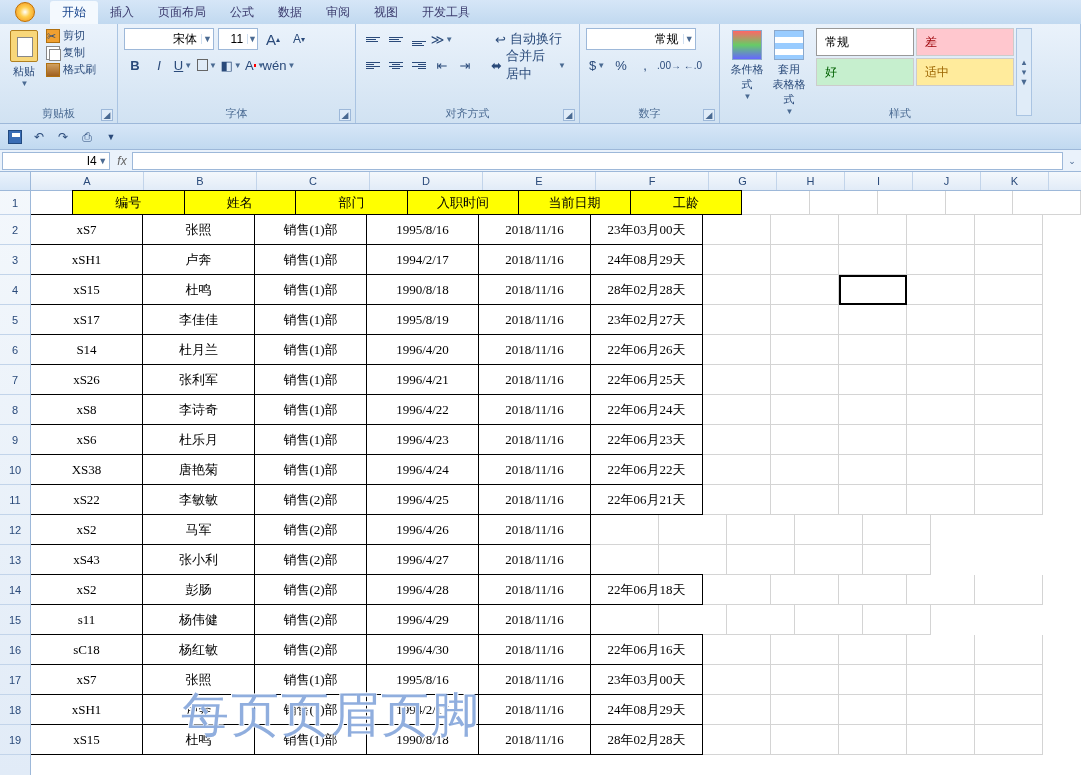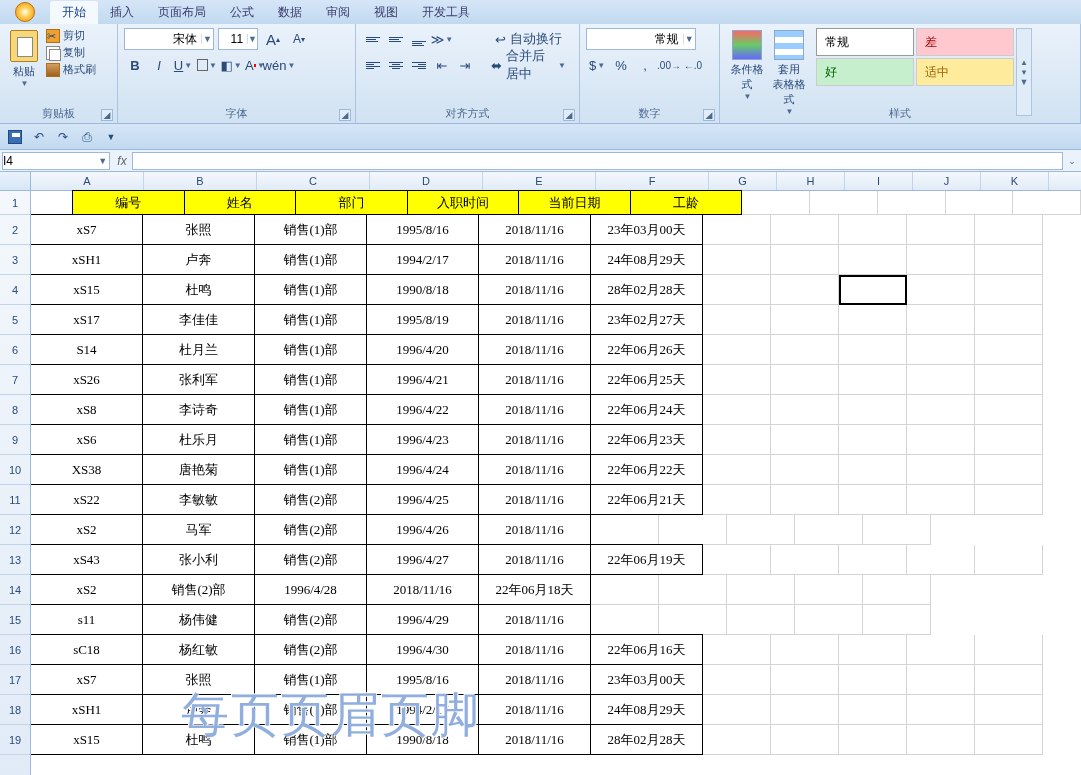--- a/index.html
+++ b/index.html
@@ -62,21 +62,21 @@
 
 
 .qat { display: flex; align-items: center; gap: 6px; background: linear-gradient(#d6e6f7,#c1d9f0); height: 26px; padding: 0 6px; border-bottom: 1px solid #9db8d9; font-size: 12px; }
 .qat-btn { width: 18px; height: 18px; display: flex; align-items: center; justify-content: center; cursor: pointer; color: #2a4a7a; }
 .disk { width: 14px; height: 14px; background: #3a6db5; border: 1px solid #224a80; position: relative; }
 .disk::after { content:""; position:absolute; top:2px; left:3px; width:8px; height:4px; background:#fff; }
 
 
 .formula-bar { display: flex; align-items: center; height: 22px; border-bottom: 1px solid #9db8d9; background: #eaf2fb; font-size: 12px; }
 .name-box { width: 108px; border: 1px solid #9db8d9; background: #fff; margin: 0 2px; height: 18px; display: flex; align-items: center; }
-.name-box input { border: none; outline: none; text-align: left; width: 100%; font-size: 12px; }
+.name-box input { border: none; outline: none; text-align: right; width: 100%; font-size: 12px; }
 .fx { width: 20px; text-align: center; color: #666; font-style: italic; cursor: pointer; }
 .formula-input { flex: 1; border: 1px solid #9db8d9; background: #fff; height: 18px; }
 .formula-input input { border:none; outline:none; width:100%; padding:0 4px; font-size:12px; }
 .formula-expand { width: 18px; text-align: center; color: #4a6a92; cursor: pointer; font-size: 9px; }
 
 
 .grid-wrap { position: relative; display: flex; height: calc(775px - 24px - 100px - 26px - 22px); }
 .rownums { display: flex; flex-direction: column; background: linear-gradient(#f4f8fc,#e1ebf7); border-right: 1px solid #9db8d9; }
 .corner { height: 19px; border-bottom: 1px solid #9db8d9; background: linear-gradient(#eaf2fb,#d6e6f7); }
 .rownum { height: 30px; border-bottom: 1px solid #c2d4ea; font-size: 11px; color: #2a4a7a; display: flex; align-items: center; justify-content: center; width: 30px; cursor: pointer; }
@@ -554,29 +554,29 @@
           <div class="cell empty cI"></div>
           <div class="cell empty cJ"></div>
           <div class="cell empty cK"></div>
         </div>
         <div class="row">
           <div class="cell data-cell cA">xS43</div>
           <div class="cell data-cell cB">张小利</div>
           <div class="cell data-cell cC">销售(2)部</div>
           <div class="cell data-cell cD">1996/4/27</div>
           <div class="cell data-cell cE">2018/11/16</div>
-          <div class="cell data-cell cF">22年06月19天</div>
           <div class="cell empty cG"></div>
           <div class="cell empty cH"></div>
           <div class="cell empty cI"></div>
           <div class="cell empty cJ"></div>
           <div class="cell empty cK"></div>
         </div>
         <div class="row">
           <div class="cell data-cell cA">xS2</div>
+          <div class="cell data-cell cB">彭肠</div>
           <div class="cell data-cell cC">销售(2)部</div>
           <div class="cell data-cell cD">1996/4/28</div>
           <div class="cell data-cell cE">2018/11/16</div>
           <div class="cell data-cell cF">22年06月18天</div>
           <div class="cell empty cG"></div>
           <div class="cell empty cH"></div>
           <div class="cell empty cI"></div>
           <div class="cell empty cJ"></div>
           <div class="cell empty cK"></div>
         </div>

